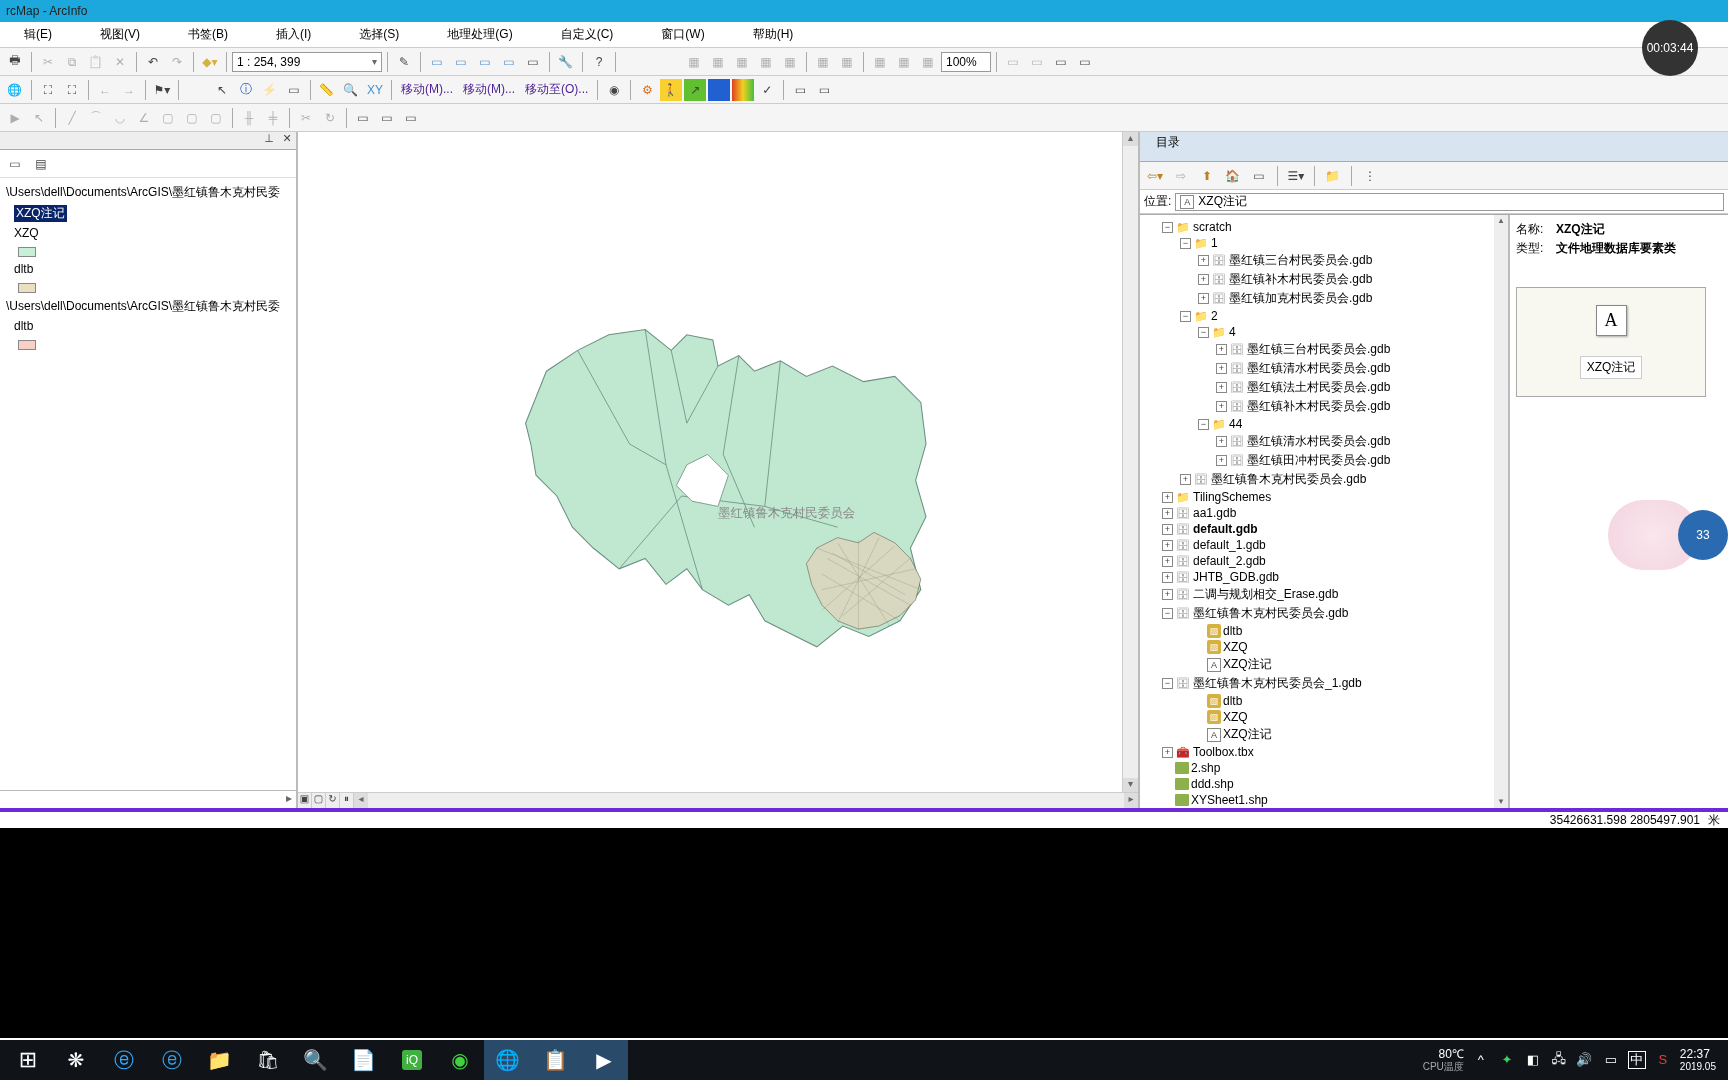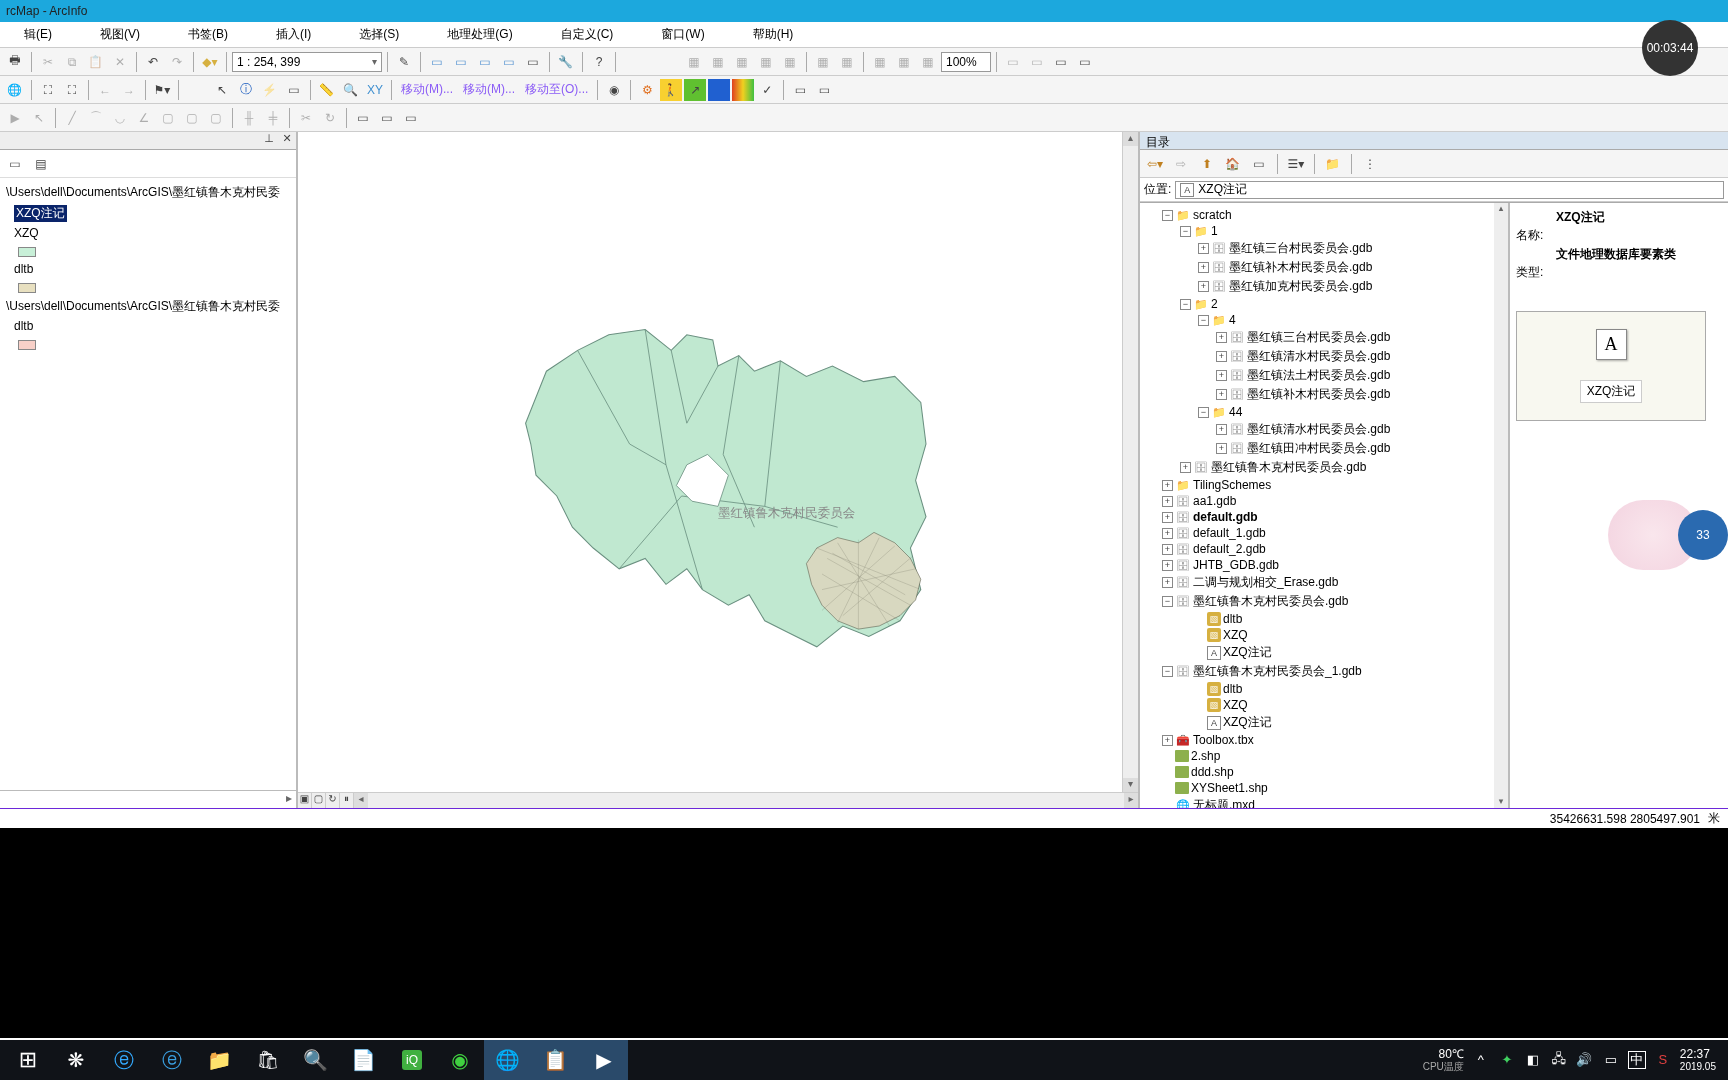--- a/index.html
+++ b/index.html
@@ -6,21 +6,21 @@
 body { background: #fff; overflow: hidden; width: 1728px; height: 1080px; position: relative; }
 
 .titlebar { background: #1CA8DD; height: 22px; display: flex; align-items: center; padding: 0 6px; color: #222; }
 .menubar { background: #fff; height: 26px; display: flex; align-items: center; border-bottom: 1px solid #ccc; }
 .menubar span { padding: 3px 24px; cursor: default; }
 
 .toolbar { background: #f5f5f5; height: 28px; display: flex; align-items: center; border-bottom: 1px solid #ccc; padding: 0 4px; gap: 2px; }
 .tb-btn { width: 22px; height: 22px; display: inline-flex; align-items: center; justify-content: center; color: #444; cursor: pointer; }
 .tb-btn.disabled { opacity: 0.4; }
 .tb-sep { width: 1px; height: 20px; background: #aaa; margin: 0 3px; }
-.tb-text { padding: 0 4px; color: #8b5cf6; cursor: pointer; }
+.tb-text { padding: 0 4px; color: #4c1d95; cursor: pointer; }
 .scale-box { width: 150px; height: 20px; border: 1px solid #999; background: #fff; display: flex; align-items: center; padding: 0 4px; position: relative; }
 .scale-box::after { content: "▾"; position: absolute; right: 4px; font-size: 10px; color: #666; }
 .zoom-box { width: 50px; height: 20px; border: 1px solid #999; background: #fff; display: flex; align-items: center; padding: 0 4px; }
 
 .main-row { display: flex; height: 676px; }
 .toc-panel { width: 298px; border-right: 2px solid #bbb; display: flex; flex-direction: column; }
 .toc-tabbar { height: 18px; background: #eee; display: flex; justify-content: flex-end; border-bottom: 1px solid #aaa; }
 .toc-tabbar span { width: 18px; text-align: center; font-size: 11px; color: #444; cursor: pointer; }
 .toc-toolbar { height: 28px; display: flex; align-items: center; padding: 0 4px; gap: 4px; border-bottom: 1px solid #ddd; }
 .toc-tree { flex: 1; overflow: auto; padding: 4px 2px; }
@@ -36,21 +36,21 @@
 
 .map-panel { flex: 1; position: relative; border-right: 2px solid #bbb; background: #fff; }
 .map-svg { width: 100%; height: 100%; }
 .vscroll { position: absolute; top: 0; right: 0; width: 16px; height: calc(100% - 16px); background: #eee; border-left: 1px solid #ccc; }
 .vscroll .arr { height: 14px; text-align: center; font-size: 10px; color: #666; background: #ddd; cursor: pointer; }
 .hscroll { position: absolute; bottom: 0; left: 0; height: 16px; width: 100%; background: #eee; border-top: 1px solid #ccc; display: flex; }
 .hscroll .arr { width: 14px; text-align: center; font-size: 10px; color: #666; background: #ddd; cursor: pointer; }
 .hscroll .ctrl { width: 14px; text-align: center; font-size: 10px; color: #444; cursor: pointer; border-right: 1px solid #ccc; }
 
 .catalog-panel { width: 588px; display: flex; flex-direction: column; }
-.cat-title { background: #d8e4f0; height: 18px; padding: 2px 6px; border-bottom: 1px solid #aaa; }
+.cat-title { background: #d8e4f0; height: 30px; padding: 2px 16px; border-bottom: 1px solid #aaa; }
 .cat-toolbar { height: 28px; display: flex; align-items: center; padding: 0 4px; gap: 4px; border-bottom: 1px solid #ccc; background: #f5f5f5; }
 .cat-loc { height: 24px; display: flex; align-items: center; padding: 0 4px; border-bottom: 1px solid #ccc; }
 .cat-loc .loc-label { padding-right: 4px; }
 .cat-loc .loc-box { flex: 1; border: 1px solid #999; height: 18px; display: flex; align-items: center; padding: 0 4px; gap: 4px; }
 .cat-body { flex: 1; display: flex; border-top: 1px solid #aaa; overflow: hidden; }
 .cat-tree-wrap { width: 370px; border-right: 2px solid #bbb; position: relative; overflow: hidden; }
 .cat-tree { padding: 4px 2px; }
 .cat-tree .node { white-space: nowrap; padding: 1px 0; display: flex; align-items: center; gap: 2px; }
 .cat-tree .expander { width: 11px; height: 11px; border: 1px solid #888; display: inline-flex; align-items: center; justify-content: center; font-size: 9px; line-height: 1; color: #444; background: #fff; cursor: pointer; }
 .cat-tree .spacer { display: inline-block; width: 13px; }
@@ -61,27 +61,27 @@
 .ic-anno { background: #fff; border: 1px solid #888; color: #444; font-size: 9px; width: 14px; }
 .ic-tbx { color: #c03020; }
 .ic-shp { background: #8db04c; width: 14px; height: 12px; border-radius: 1px; }
 .ic-mxd { color: #3070c0; }
 .bold { font-weight: bold; }
 .cat-scroll { position: absolute; top: 0; right: 0; width: 14px; height: 100%; background: #eee; }
 .cat-scroll .arr { height: 12px; text-align: center; font-size: 9px; color: #666; cursor: pointer; }
 
 .preview-pane { flex: 1; padding: 6px; }
 .prev-row { display: flex; margin-bottom: 2px; }
-.prev-label { width: 40px; margin-top: 18px; }
+.prev-label { width: 40px; }
 .prev-value { font-weight: bold; }
 .prev-thumb { margin-top: 30px; width: 190px; height: 110px; border: 1px solid #aaa; background: #f8f8f0; display: flex; flex-direction: column; align-items: center; justify-content: center; gap: 20px; }
 .prev-thumb .aicon { border: 1px solid #888; background: #fff; padding: 4px 8px; font-family: serif; font-size: 18px; box-shadow: 1px 1px 2px rgba(0,0,0,.3); }
 .prev-thumb .caption { border: 1px solid #ccc; background: #fff; padding: 2px 6px; }
 
-.statusbar { height: 20px; border-top: 1px solid #6d28d9; display: flex; align-items: center; justify-content: flex-end; padding: 0 8px; gap: 8px; }
+.statusbar { height: 20px; border-top: 4px solid #6d28d9; display: flex; align-items: center; justify-content: flex-end; padding: 0 8px; gap: 8px; }
 
 .taskbar { position: absolute; bottom: 0; left: 0; right: 0; height: 40px; background: #101318; display: flex; align-items: center; padding: 0 4px; }
 .taskbar .tbitem { width: 48px; height: 40px; display: flex; align-items: center; justify-content: center; cursor: pointer; }
 .taskbar .tbitem.active { background: #2a4a6a; }
 .taskbar .right { margin-left: auto; display: flex; align-items: center; gap: 8px; color: #fff; font-size: 11px; padding-right: 8px; }
 .startbtn { width: 44px; font-size: 22px; color: #fff; }
 .tray-ic { width: 18px; height: 18px; display: inline-flex; align-items: center; justify-content: center; font-size: 13px; color: #fff; }
 
 .timer-badge { position: absolute; top: 20px; right: 30px; width: 56px; height: 56px; border-radius: 50%; background: #333; color: #fff; display: flex; align-items: center; justify-content: center; font-size: 11px; z-index: 10; }
 .float-widget { position: absolute; top: 500px; right: 0; width: 120px; height: 80px; z-index: 9; }

